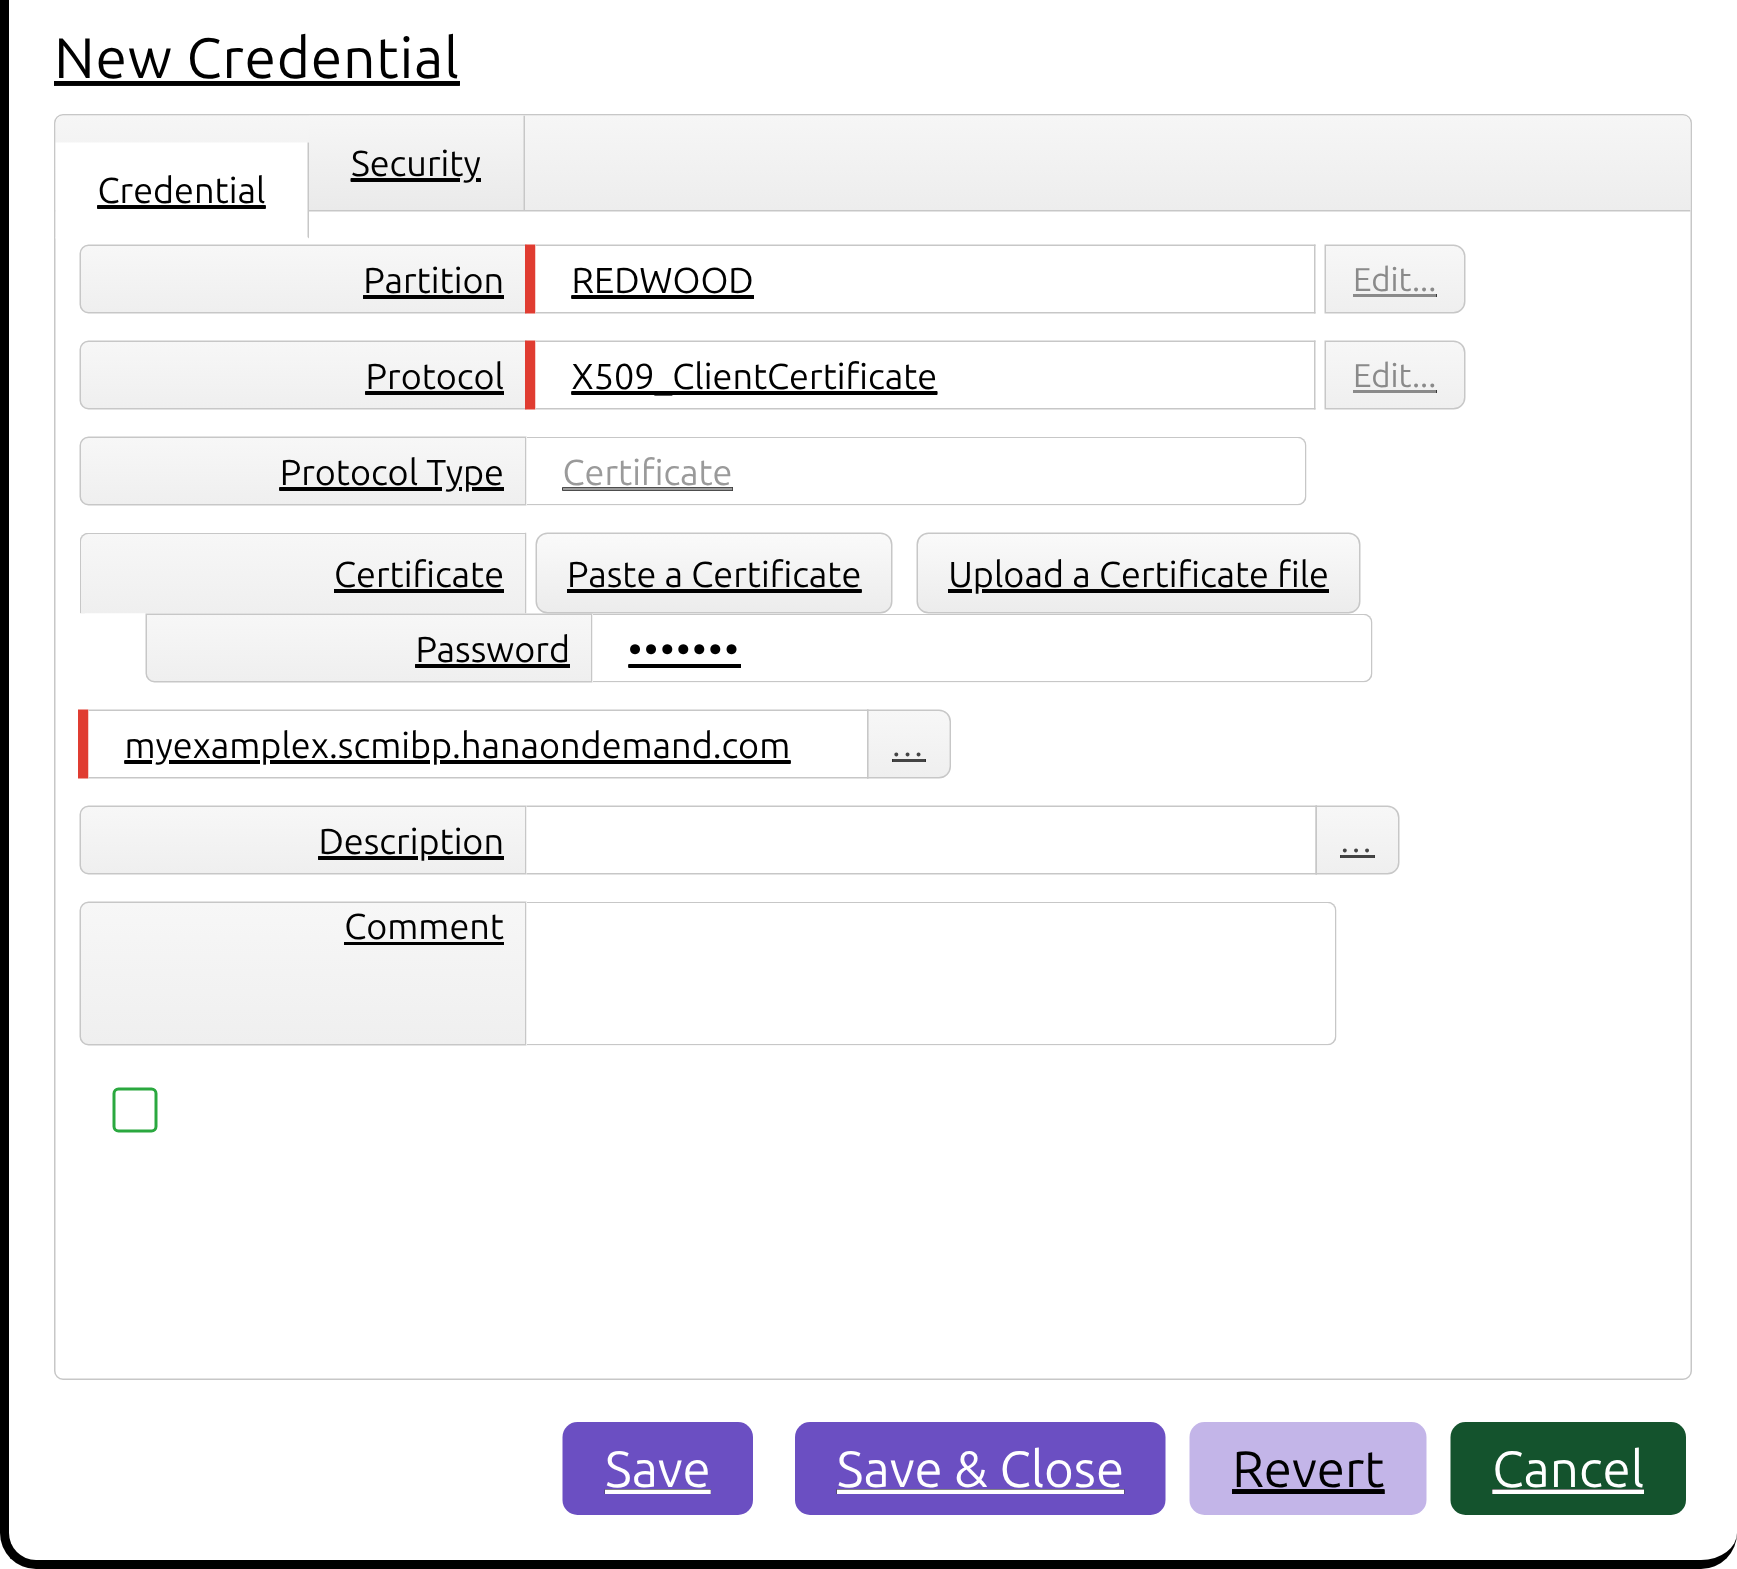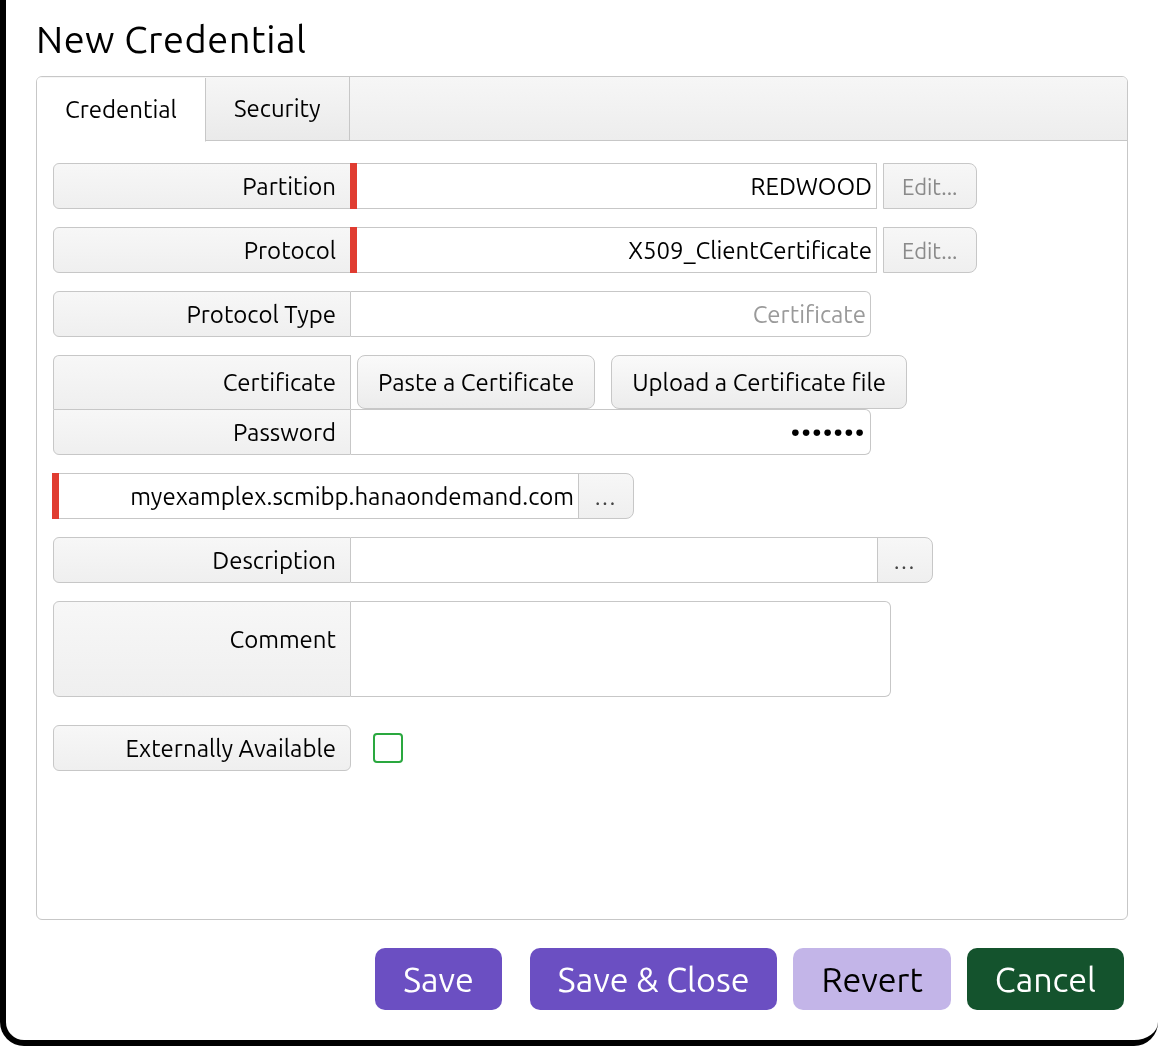--- a/index.html
+++ b/index.html
@@ -1,15 +1,15 @@
 <!DOCTYPE html>
 <html><head>
 <meta charset="utf-8">
 <style>
-  * { box-sizing: border-box; margin: 0; padding: 0; }
+  * { box-sizing: border-box; margin: 0; padding: 0; text-decoration: underline; }
   body {
     font-family: -apple-system, "Segoe UI", Ubuntu, Cantarell, sans-serif;
     background: #fff;
     font-size: 21px;
     color: #000;
     padding: 0;
   }
   .window {
     width: 1158px;
     height: 1046px;
@@ -48,21 +48,21 @@
     display: flex;
     align-items: center;
     font-size: 24px;
     border-right: 1px solid #c7c7c7;
     cursor: pointer;
     user-select: none;
   }
   .tab.active {
     background: #fff;
     position: relative;
-    top: 1px;
+    top: 18px;
     border-bottom: 1px solid #fff;
     margin-bottom: -1px;
   }
   .tab.inactive { background: linear-gradient(#f6f6f6, #eaeaea); }
   .form-body {
     padding: 22px 16px 16px 16px;
     flex: 1;
   }
   .row {
     display: flex;
@@ -74,45 +74,44 @@
     border: 1px solid #c7c7c7;
     border-radius: 6px 0 0 6px;
     background: linear-gradient(#f7f7f7, #efefef);
     display: flex;
     align-items: center;
     justify-content: flex-end;
     padding: 0 14px 0 0;
     font-size: 24px;
     min-height: 46px;
   }
-  .row.tall .label-cell { align-items: flex-start; padding-top: 24px; }
+  .row.tall .label-cell { align-items: flex-start; padding-top: 2px; }
   .row.cert .label-cell { border-radius: 6px 0 0 0; border-bottom: none; }
   .row.pass { margin-top: -18px; }
-  .row.pass .label-cell { border-radius: 0 0 0 6px; }
+  .row.pass .label-cell { border-radius: 0 0 0 6px; margin-left: 44px; }
   .red-mark {
     width: 7px;
     align-self: stretch;
     background: #e03c31;
     margin-left: -1px;
   }
   .value-wrap {
     display: flex;
     align-items: stretch;
     flex: 0 0 auto;
   }
   .text-input {
     border: 1px solid #c7c7c7;
     border-left: none;
     font-size: 24px;
-    padding: 0 4px;
+    padding: 0 24px;
     height: 46px;
     background: #fff;
     outline: none;
     font-family: inherit;
-    text-align: right;
   }
   .text-input.w520 { width: 520px; border-radius: 0; }
   .text-input.w520r { width: 520px; border-radius: 0 6px 6px 0; }
   .text-input.readonly { color: #9a9a9a; background: #fff; }
   .side-btn {
     border: 1px solid #c7c7c7;
     border-left: 1px solid #c7c7c7;
     background: linear-gradient(#f7f7f7, #efefef);
     color: #8a8a8a;
     font-size: 22px;
@@ -261,21 +260,20 @@
           <button class="ellipsis-btn">...</button>
         </div>
       </div>
 
       <div class="row tall">
         <div class="label-cell">Comment</div>
         <textarea class="comment-area" style=""></textarea>
       </div>
 
       <div class="row ext" style="margin-top:28px;">
-        <div class="label-cell">Externally Available</div>
         <div class="checkbox" role="checkbox" aria-checked="false"></div>
       </div>
 
     </div>
   </div>
 
   <div class="footer">
     <button class="fbtn primary">Save</button>
     <button class="fbtn primary2">Save &amp; Close</button>
     <button class="fbtn muted">Revert</button>

